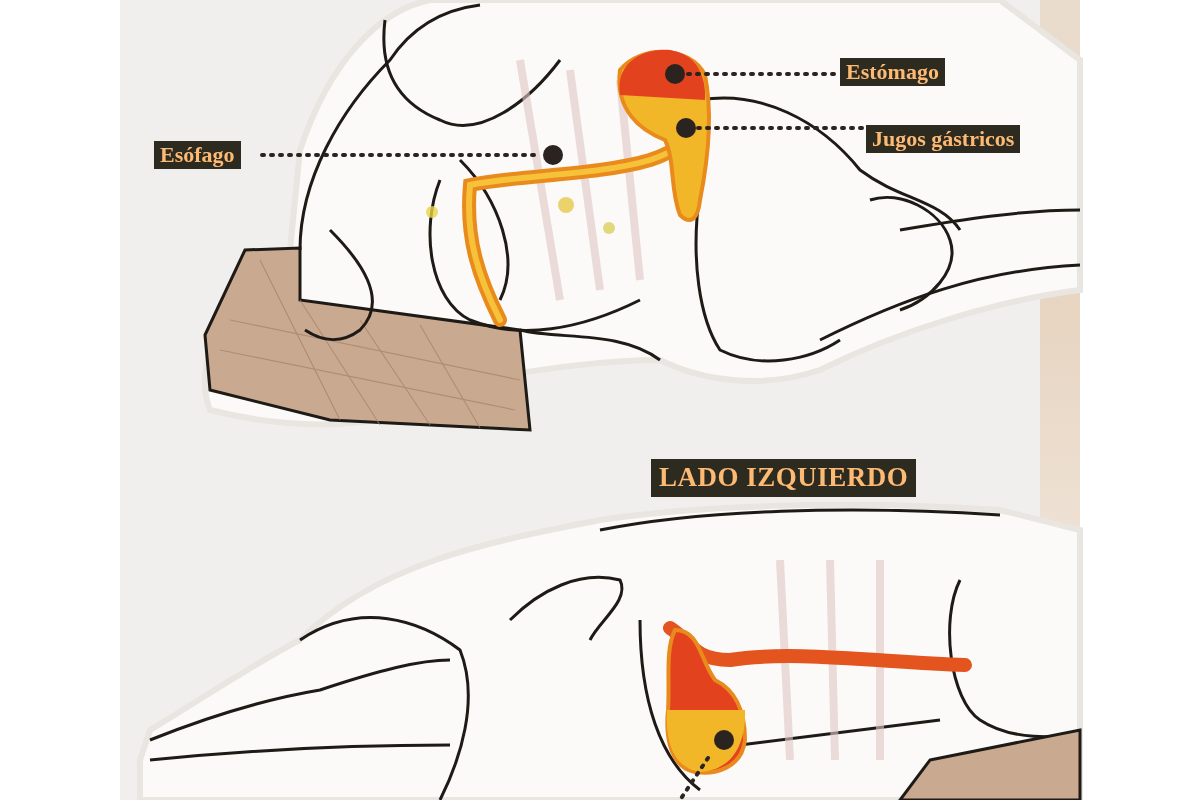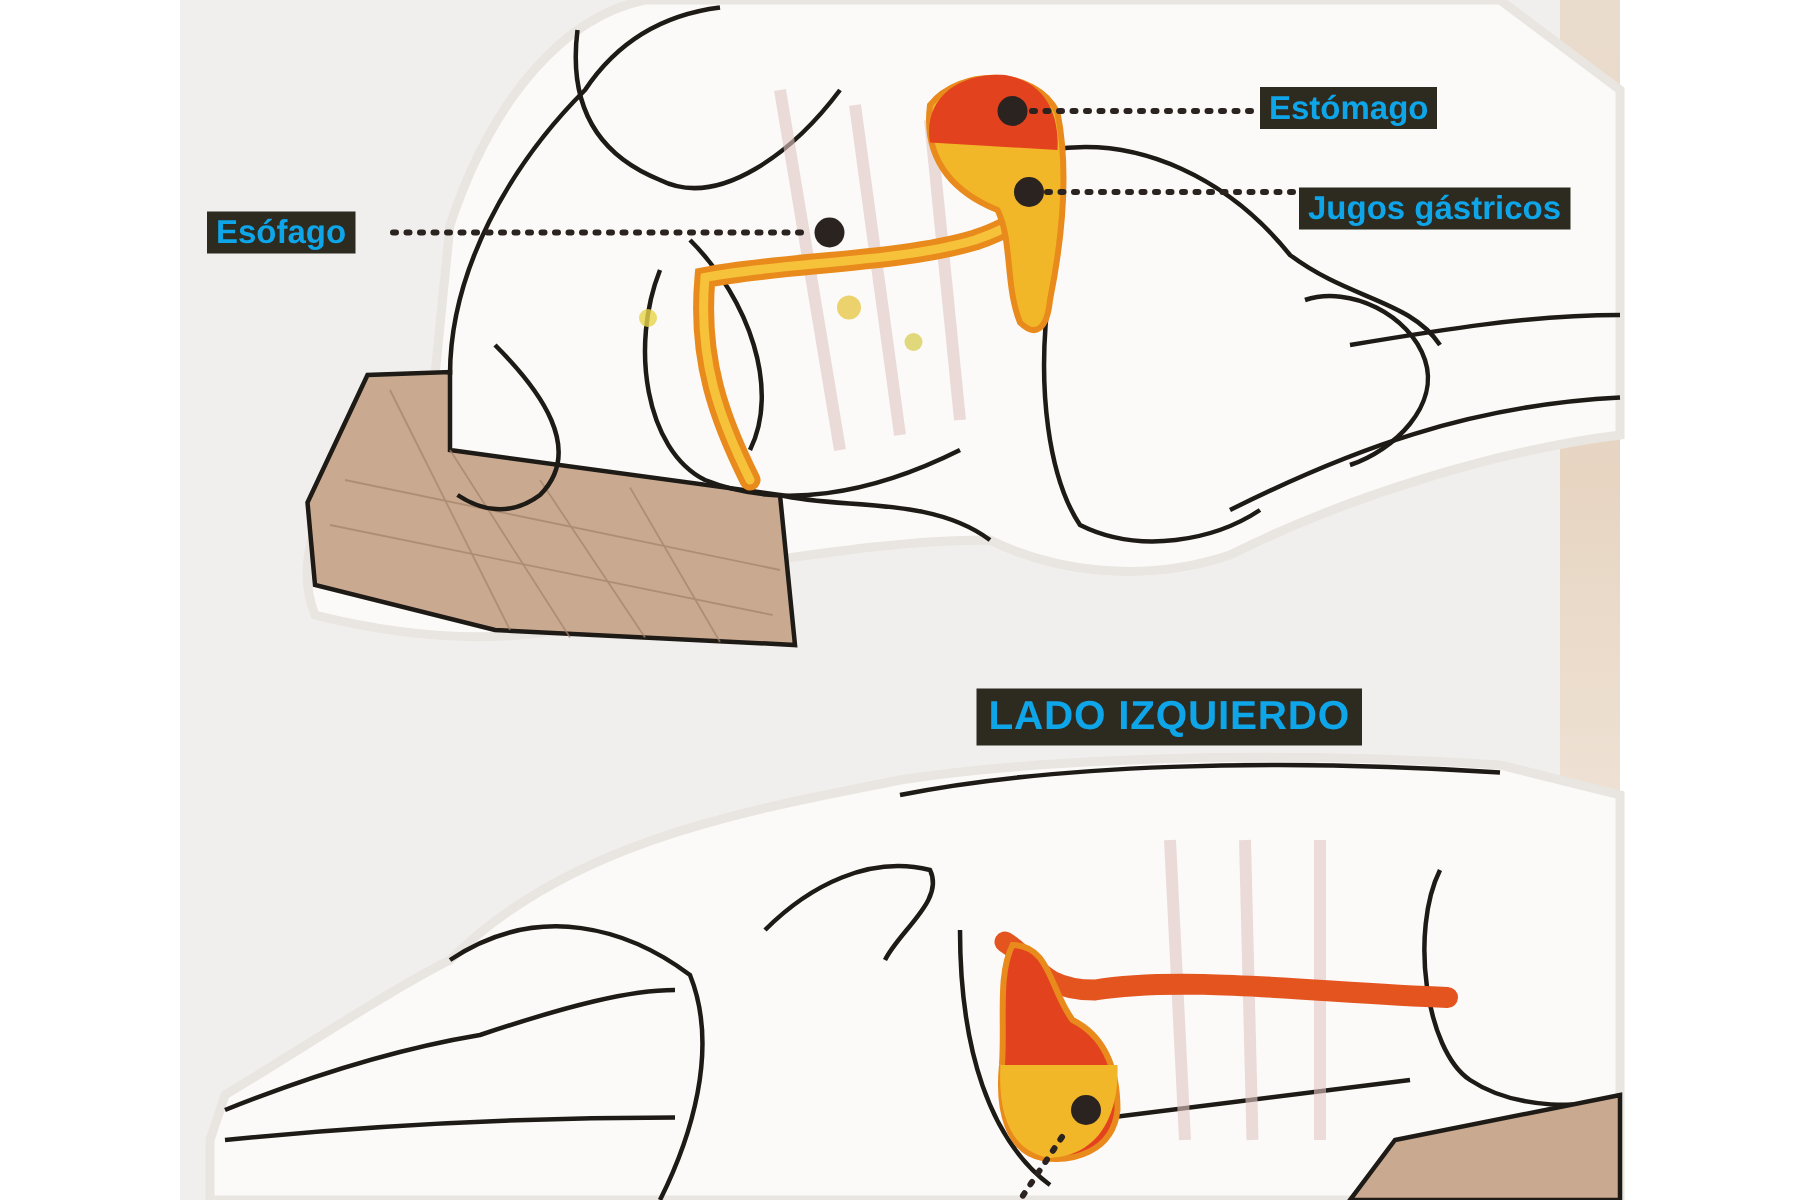--- a/index.html
+++ b/index.html
@@ -1,23 +1,23 @@
 <!DOCTYPE html>
 <html><head>
 <meta charset="utf-8">
 <style>
   html, body { margin:0; padding:0; }
   body { width:1200px; height:800px; background:#ffffff; position:relative; overflow:hidden; font-family:"Liberation Sans", sans-serif; }
   .panel { position:absolute; left:120px; top:0; width:960px; height:800px; background:#f1efee; overflow:hidden; }
   .texture { position:absolute; right:0; top:0; width:40px; height:800px; background:linear-gradient(180deg,#eadccd,#e7d5c2 40%,#efe3d6 70%,#e9d7c4); }
   svg.art { position:absolute; left:0; top:0; }
-  .label { position:absolute; background:#2d2a1f; color:#0ea5e9; font-weight:bold; font-family:Liberation Sans, sans-serif; padding:2px 6px; white-space:nowrap; line-height:1.1; }
+  .label { position:absolute; background:#2d2a1f; color:#fdba74; font-weight:bold; font-family:Liberation Serif, serif; padding:2px 6px; white-space:nowrap; line-height:1.1; }
   .lbl-estomago { left:840px; top:58px; font-size:22px; }
   .lbl-jugos { left:866px; top:125px; font-size:22px; }
-  .lbl-esofago { left:138px; top:141px; font-size:22px; }
+  .lbl-esofago { left:154px; top:141px; font-size:22px; }
   .lbl-lado { left:651px; top:459px; font-size:27px; padding:4px 8px; letter-spacing:0.5px; }
 </style>
 </head>
 <body>
 
 <div class="panel">
   <div class="texture"></div>
 </div>
 
 <svg class="art" width="1200" height="800" viewBox="0 0 1200 800">

